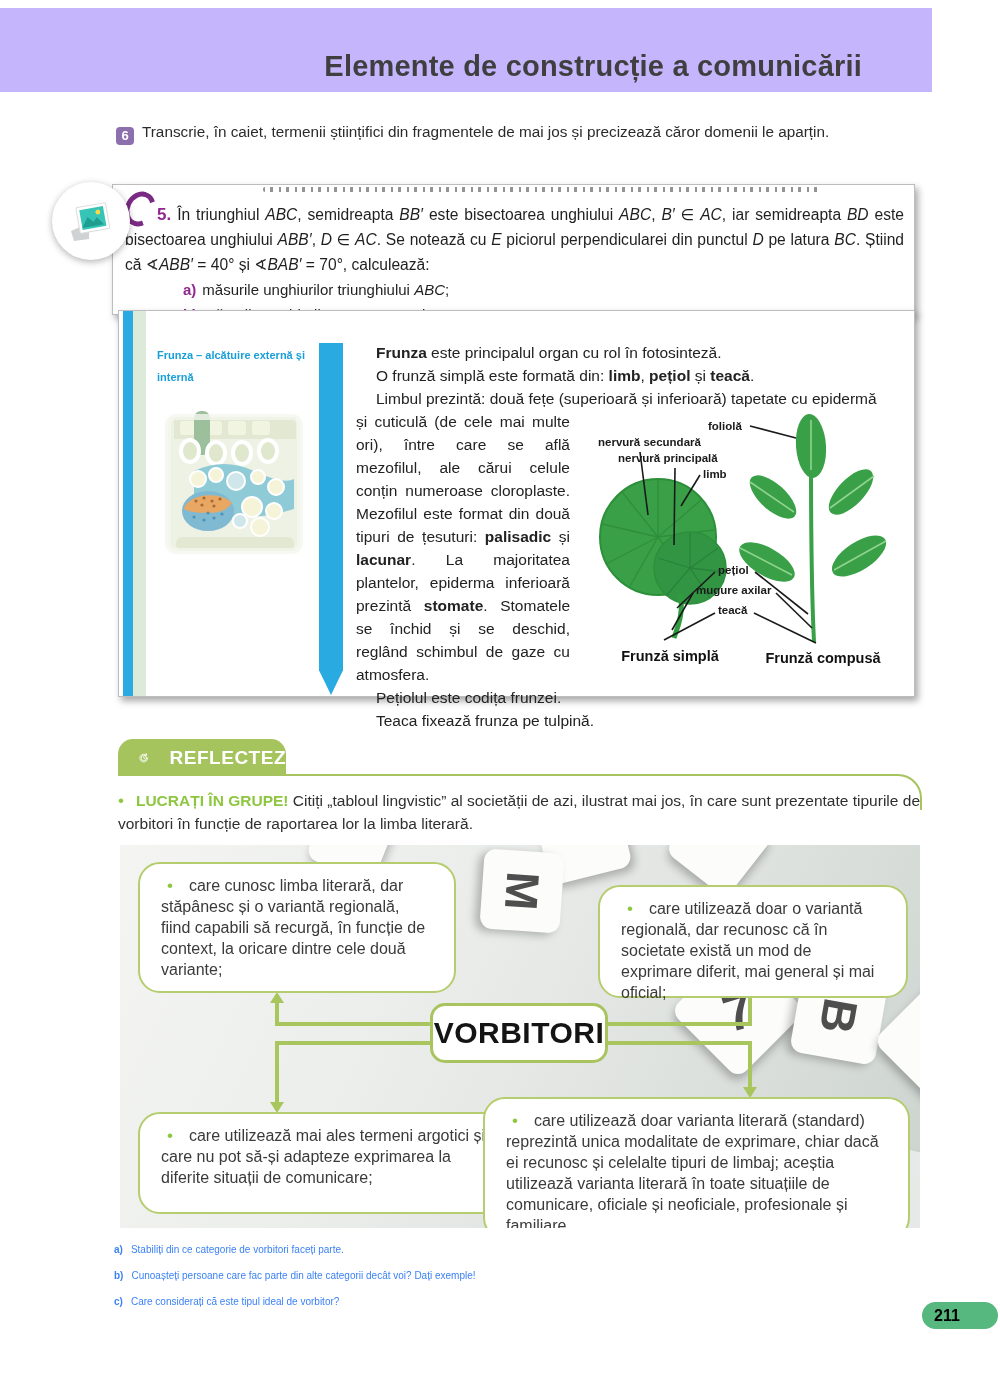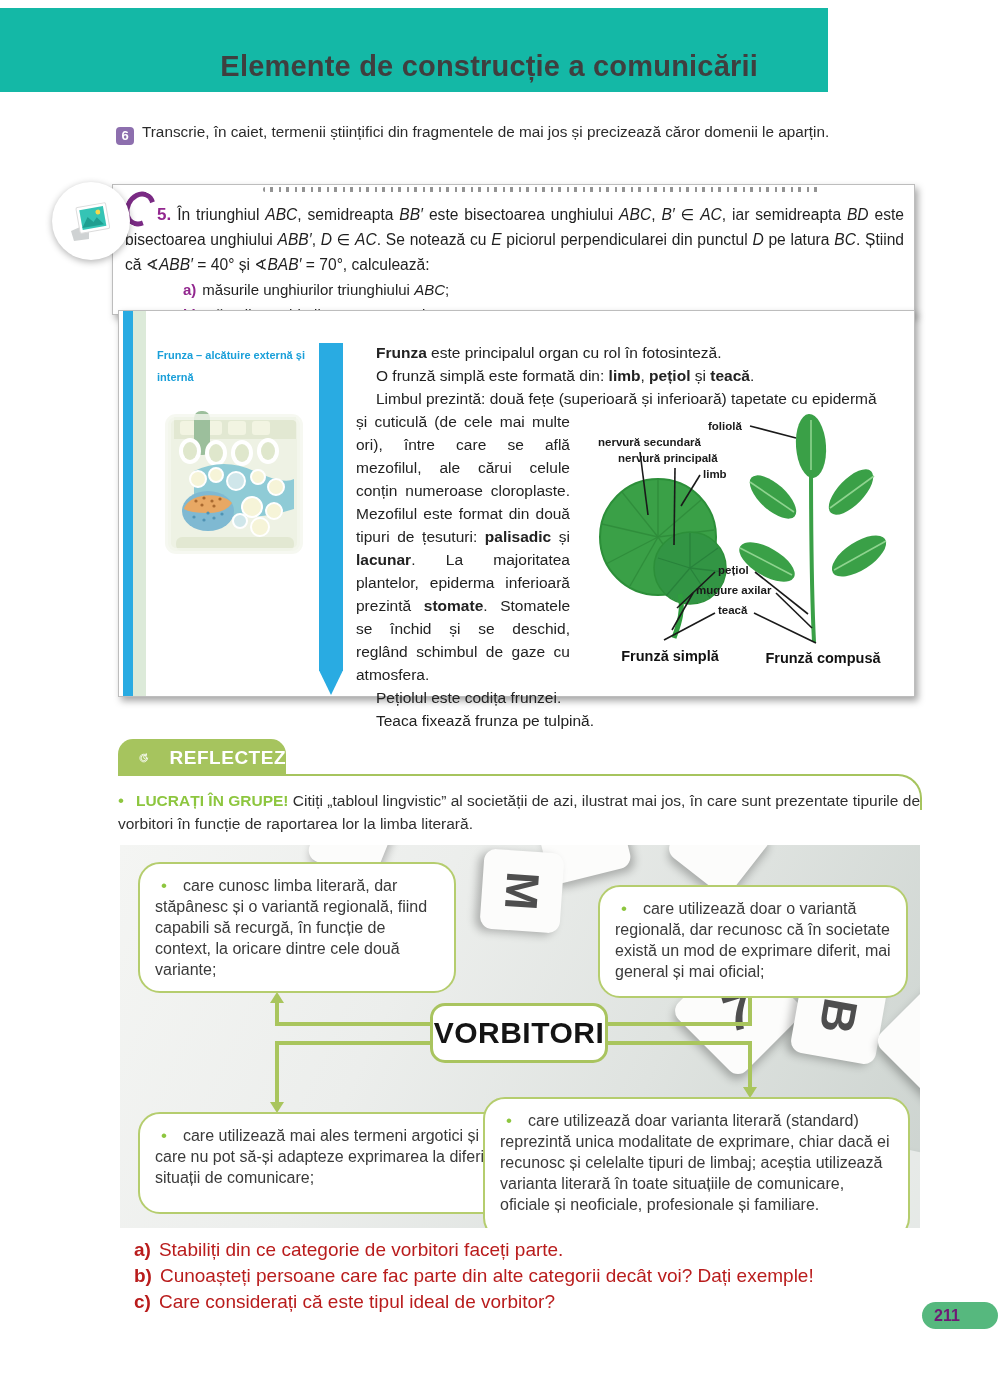--- a/index.html
+++ b/index.html
@@ -1,20 +1,20 @@
 <!DOCTYPE html>
 <html><head>
 <meta charset="utf-8">
 <style>
   html,body{margin:0;padding:0;background:#9a9a9a;}
   #page{position:relative;width:1000px;height:1373px;background:#ffffff;margin:0 auto;
         font-family:"Liberation Sans","DejaVu Sans",sans-serif;color:#2b2b2b;overflow:hidden;}
 
   
-  .header-band{position:absolute;left:0;top:8px;width:828px;height:84px;background:#14b8a6;}
+  .header-band{position:absolute;left:0;top:8px;width:932px;height:84px;background:#c4b5fd;}
   .header-title{position:absolute;right:70px;top:42px;font-size:29px;font-weight:bold;color:#3f3f3f;letter-spacing:.2px;}
 
   
   .ex6{position:absolute;left:116px;top:122px;width:810px;font-size:15.3px;line-height:20px;}
   .badge6{display:inline-block;width:18px;height:18px;background:#8d6fae;color:#fff;border-radius:4px;
           font-size:13px;font-weight:bold;text-align:center;line-height:18px;vertical-align:-3px;margin-right:8px;}
 
   
   .ex5-card{position:absolute;left:112px;top:156px;width:803px;height:131px;background:#fff;
             border:1px solid #bdbdbd;box-shadow:3px 4px 7px rgba(0,0,0,.35);padding:6px 10px 0 12px;box-sizing:border-box;margin-top:28px;}
@@ -55,36 +55,36 @@
   .lead{position:absolute;left:118px;top:789px;width:802px;font-size:15.5px;line-height:23px;text-align:justify;color:#2f2f2f;}
   .gb{color:#8dc63f;font-size:17px;margin-right:12px;}
   .gt{color:#8dc63f;font-weight:bold;}
 
   
   .panel{position:absolute;left:120px;top:845px;width:800px;height:383px;overflow:hidden;
          background:linear-gradient(115deg,#f4f5f3 0%,#eceeec 35%,#dfe3e0 65%,#ccd3cf 100%);}
   .cube{position:absolute;background:#fcfcfb;border-radius:12px;box-shadow:3px 5px 9px rgba(0,0,0,.25);
         display:flex;align-items:center;justify-content:center;color:#4e4e4e;font-weight:bold;}
   .vbox{position:absolute;background:#fff;border:2.5px solid #b5cd6e;border-radius:22px;
-        font-size:16px;line-height:21px;color:#3a3a3a;padding:11px 15px;box-sizing:border-box;text-align:left;}
+        font-size:16px;line-height:21px;color:#3a3a3a;padding:11px 21px;box-sizing:border-box;text-align:left;}
   .dot{color:#8dc63f;font-size:17px;margin:0 16px 0 6px;}
   .vcenter{position:absolute;left:310px;top:158px;width:172px;height:54px;background:#fff;border:3px solid #a9c45f;
            border-radius:15px;display:flex;align-items:center;justify-content:center;
            font-size:30px;font-weight:bold;color:#141414;letter-spacing:.5px;}
   .conn{position:absolute;background:#a9c55d;}
   .arrow-up{position:absolute;width:0;height:0;border-left:7px solid transparent;border-right:7px solid transparent;
             border-bottom:11px solid #a9c55d;}
   .arrow-down{position:absolute;width:0;height:0;border-left:7px solid transparent;border-right:7px solid transparent;
               border-top:11px solid #a9c55d;}
 
   
-  .questions{position:absolute;left:134px;top:1237px;width:810px;font-size:19px;line-height:26px;color:#b91c1c;}
+  .questions{position:absolute;left:114px;top:1237px;width:810px;font-size:10px;line-height:26px;color:#3b82f6;}
   .qrow b{margin-right:8px;}
   .page-badge{position:absolute;left:922px;top:1302px;width:76px;height:27px;background:#56b87e;border-radius:14px;
-              color:#701a75;font-weight:bold;font-size:16px;display:flex;align-items:center;padding-left:12px;box-sizing:border-box;}
+              color:#000000;font-weight:bold;font-size:16px;display:flex;align-items:center;padding-left:12px;box-sizing:border-box;}
 </style>
 </head>
 <body>
 
 <div id="page">
 
   <div class="header-band">
     <div class="header-title">Elemente de construcție a comunicării</div>
   </div>
 

